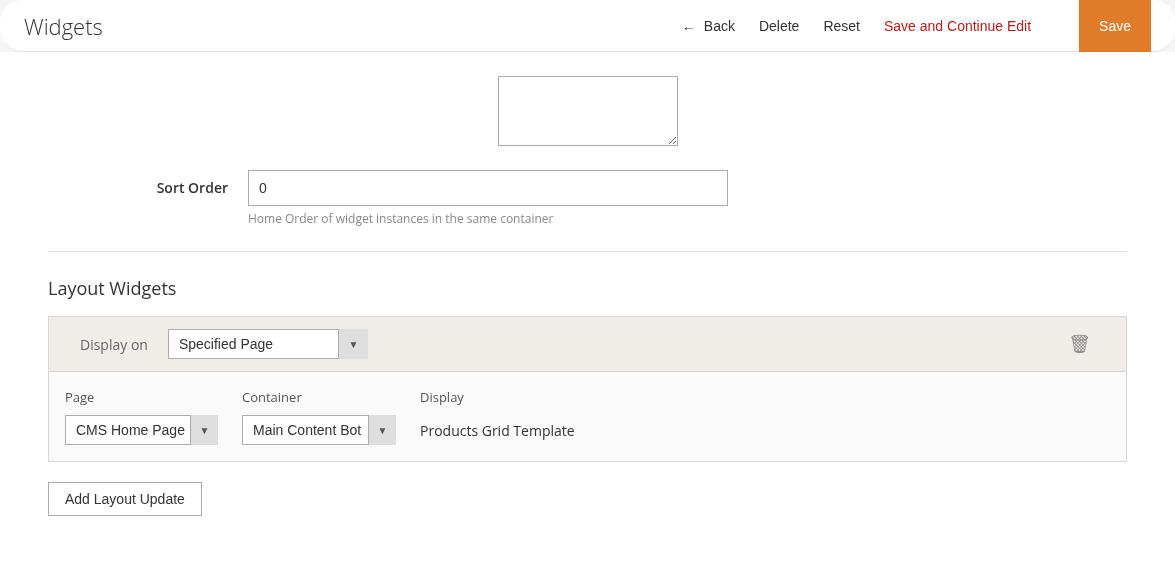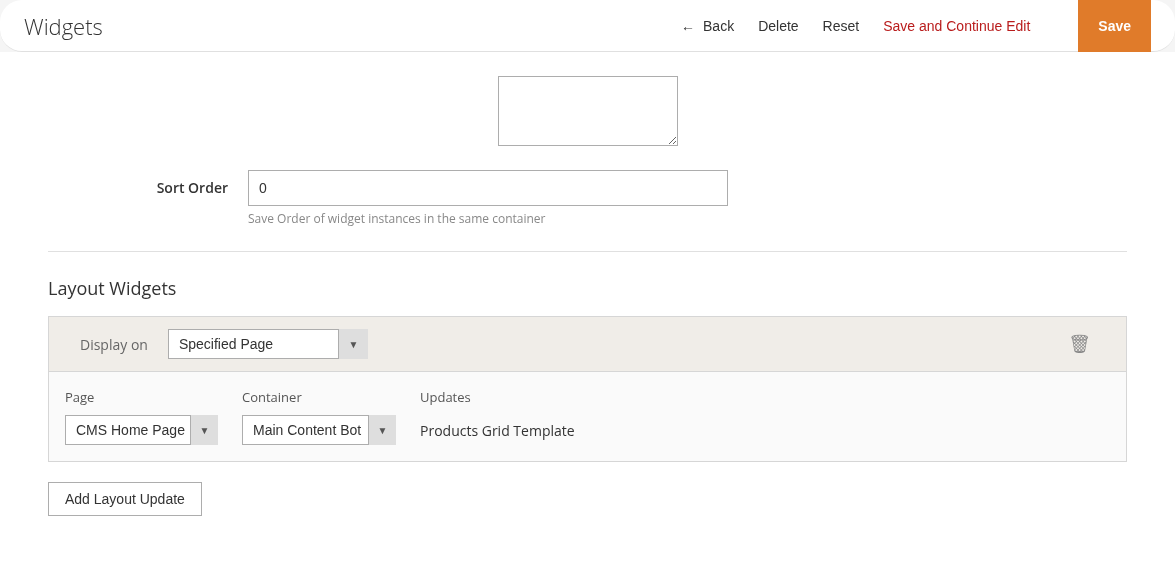--- a/index.html
+++ b/index.html
@@ -51,21 +51,21 @@
       color: #b91c1c;
       padding: 0;
     }
     .btn-save-orange {
       background: #e07b2a;
       color: #fff;
       border: none;
       padding: 4px 20px;
       height: 52px;
       font-size: 14px;
-      font-weight: 700;
+      font-weight: 400;
       cursor: pointer;
       margin-left: 24px;
     }
 
     
     .main-content {
       padding: 24px 48px;
       background: #fff;
       min-height: 527px;
     }
@@ -290,21 +290,21 @@
 
   <div class="textarea-section">
     <textarea class="partial-textarea" style=""></textarea>
   </div>
 
   <div class="form-row">
     <label class="form-label">Sort Order</label>
     <div class="form-field">
       <input type="text" class="sort-order-input" value="0" style="">
       <div class="field-hint">
-        <span>Save Order of widget instances in the same container</span>
+        <span>Home Order of widget instances in the same container</span>
       </div>
     </div>
   </div>
 
   <hr class="section-divider">
 
   <div>
     <h2 class="section-title">Layout Widgets</h2>
 
     
@@ -347,21 +347,21 @@
               <select>
                 <option selected="">Main Content Bot</option>
                 <option>Main Content Top</option>
                 <option>Sidebar Main</option>
               </select>
               <span class="select-arrow">▼</span>
             </div>
           </div>
 
           <div class="layout-field">
-            <span class="layout-field-label">Updates</span>
+            <span class="layout-field-label">Display</span>
             <div class="template-value">Products Grid Template</div>
           </div>
 
         </div>
       </div>
     </div>
 
     
     <button class="add-layout-btn">
       <span>Add Layout Update</span>

